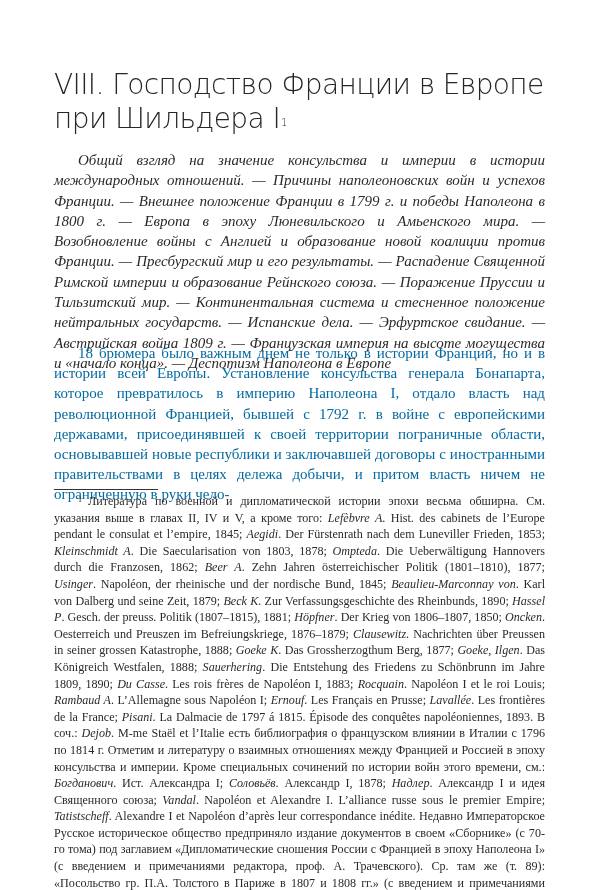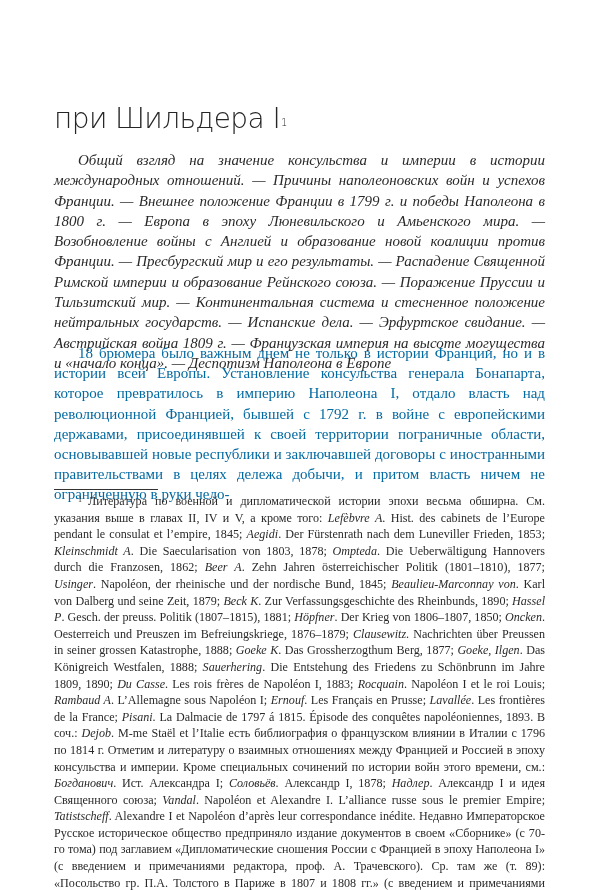--- a/index.html
+++ b/index.html
@@ -31,21 +31,21 @@
     font-family: "Liberation Serif", serif;
     font-size: 12.1px; line-height: 16.6px; text-align: justify; text-indent: 24px;
     margin: 0; color: #2a2a2a;
   }
   .footnote .fn-mark { font-size: 8px; vertical-align: top; position: relative; top: -1px; margin-right: 6px; }
   .footnote i { font-style: italic; }
 </style>
 </head>
 <body>
 
-<h1 class="chapter-title"><br><span>при Шильдера I</span><sup>1</sup></h1>
+<h1 class="chapter-title"><span>VIII. Господство Франции в Европе</span><br><span>при Шильдера I</span><sup>1</sup></h1>
 
 <p class="summary">Общий взгляд на значение консульства и империи в истории международных отношений. — Причины наполеоновских войн и успехов Франции. — Внешнее положение Франции в 1799 г. и победы Наполеона в 1800 г. — Европа в эпоху Люневильского и Амьенского мира. — Возобновление войны с Англией и образование новой коалиции против Франции. — Пресбургский мир и его результаты. — Распадение Священной Римской империи и образование Рейнского союза. — Поражение Пруссии и Тильзитский мир. — Континентальная система и стесненное положение нейтральных государств. — Испанские дела. — Эрфуртское свидание. — Австрийская война 1809 г. — Французская империя на высоте могущества и «начало конца». — Деспотизм Наполеона в Европе</p>
 
 <p class="body-text">18 брюмера было важным днем не только в истории Франции, но и в истории всей Европы. Установление консульства генерала Бонапарта, которое превратилось в империю Наполеона I, отдало власть над революционной Францией, бывшей с 1792 г. в войне с европейскими державами, присоединявшей к своей территории пограничные области, основывавшей новые республики и заключавшей договоры с иностранными правительствами в целях дележа добычи, и притом власть ничем не ограниченную в руки чело-</p>
 
 <div class="fn-rule"></div>
 
 <p class="footnote"><span class="fn-mark">1</span><span id="fn-body"><span>Литература по военной и дипломатической истории эпохи весьма обширна. См. указания выше в главах II, IV и V, а кроме того: </span><i>Lefèbvre A</i><span>. Hist. des cabinets de l’Europe pendant le consulat et l’empire, 1845; </span><i>Aegidi</i><span>. Der Fürstenrath nach dem Luneviller Frieden, 1853; </span><i>Kleinschmidt A</i><span>. Die Saecularisation von 1803, 1878; </span><i>Ompteda</i><span>. Die Ueberwältigung Hannovers durch die Franzosen, 1862; </span><i>Beer A</i><span>. Zehn Jahren österreichischer Politik (1801–1810), 1877; </span><i>Usinger</i><span>. Napoléon, der rheinische und der nordische Bund, 1845; </span><i>Beaulieu-Marconnay von</i><span>. Karl von Dalberg und seine Zeit, 1879; </span><i>Beck K</i><span>. Zur Verfassungsgeschichte des Rheinbunds, 1890; </span><i>Hassel P</i><span>. Gesch. der preuss. Politik (1807–1815), 1881; </span><i>Höpfner</i><span>. Der Krieg von 1806–1807, 1850; </span><i>Oncken</i><span>. Oesterreich und Preuszen im Befreiungskriege, 1876–1879; </span><i>Clausewitz</i><span>. Nachrichten über Preussen in seiner grossen Katastrophe, 1888; </span><i>Goeke K</i><span>. Das Grossherzogthum Berg, 1877; </span><i>Goeke</i><span>, </span><i>Ilgen</i><span>. Das Königreich Westfalen, 1888; </span><i>Sauerhering</i><span>. Die Entstehung des Friedens zu Schönbrunn im Jahre 1809, 1890; </span><i>Du Casse</i><span>. Les rois frères de Napoléon I, 1883; </span><i>Rocquain</i><span>. Napoléon I et le roi Louis; </span><i>Rambaud A</i><span>. L’Allemagne sous Napoléon I; </span><i>Ernouf</i><span>. Les Français en Prusse; </span><i>Lavallée</i><span>. Les frontières de la France; </span><i>Pisani</i><span>. La Dalmacie de 1797 á 1815. Épisode des conquêtes napoléoniennes, 1893. В соч.: </span><i>Dejob</i><span>. M-me Staël et l’Italie есть библиография о французском влиянии в Италии с 1796 по 1814 г. Отметим и литературу о взаимных отношениях между Францией и Россией в эпоху консульства и империи. Кроме специальных сочинений по истории войн этого времени, см.: </span><i>Богданович</i><span>. Ист. Александра I; </span><i>Соловьёв</i><span>. Александр I, 1878; </span><i>Надлер</i><span>. Александр I и идея Священного союза; </span><i>Vandal</i><span>. Napoléon et Alexandre I. L’alliance russe sous le premier Empire; </span><i>Tatistscheff</i><span>. Alexandre I et Napoléon d’après leur correspondance inédite. Недавно Императорское Русское историческое общество предприняло издание документов в своем «Сборнике» (с 70-го тома) под заглавием «Дипломатические сношения России с Францией в эпоху Наполеона I» (с введением и примечаниями редактора, проф. А. Трачевского). Ср. там же (т. 89): «Посольство гр. П.А. Толстого в Париже в 1807 и 1808 гг.» (с введением и примечаниями редактора Н.К. Шильдера) и др.</span></span></p>
 
 </body></html>

